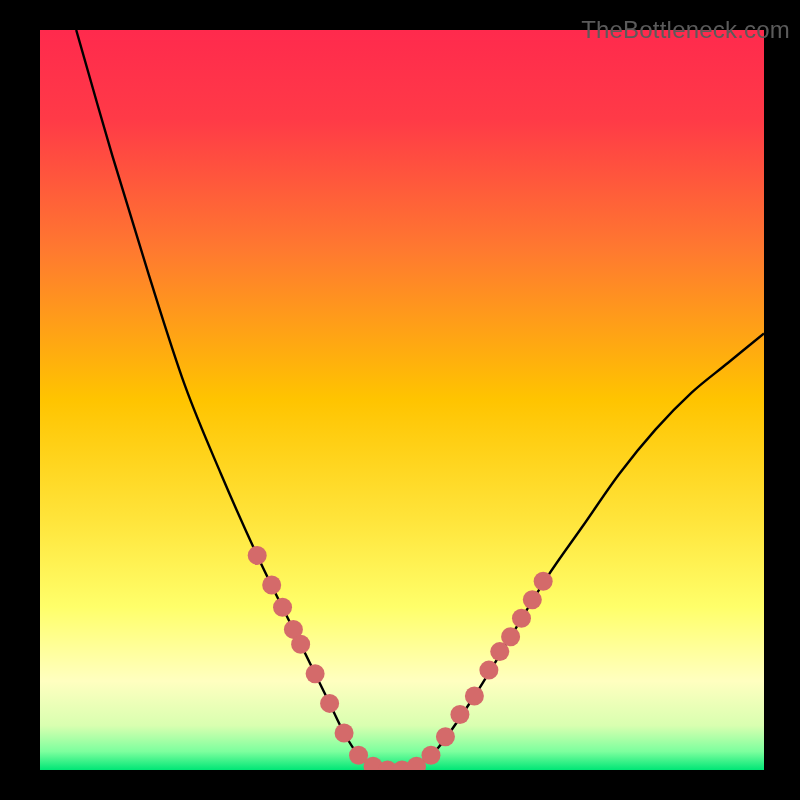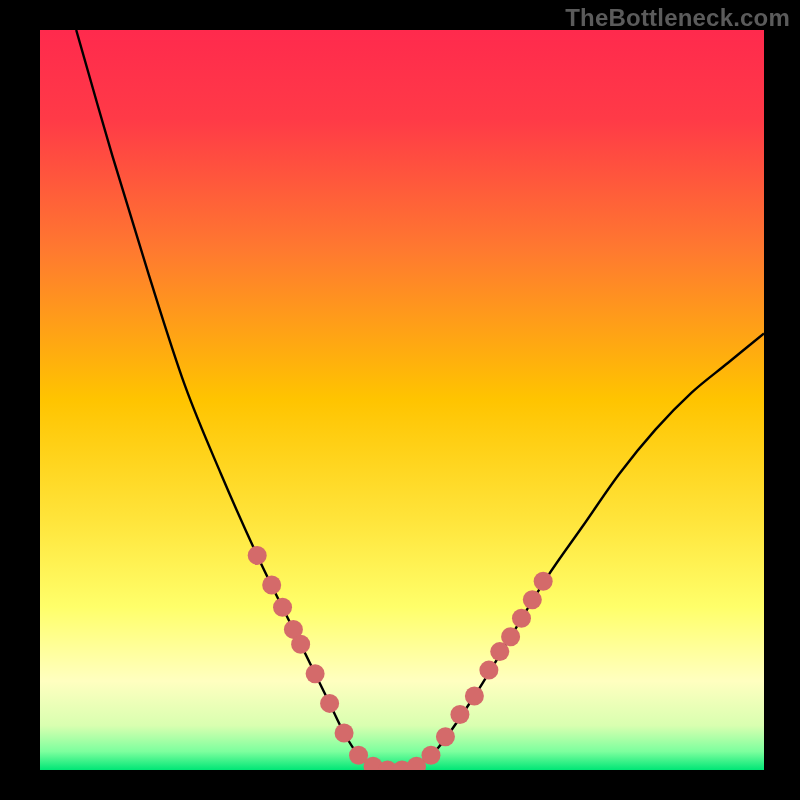--- a/index.html
+++ b/index.html
@@ -14,24 +14,24 @@
   #chart-wrap {
     position: relative;
     width: 800px;
     height: 800px;
   }
   svg {
     display: block;
   }
   .watermark {
     position: absolute;
-    top: 4px;
+    top: 16px;
     right: 10px;
     font-size: 24px;
-    font-weight: 700;
+    font-weight: 400;
     color: #5b5b5b;
     letter-spacing: 0.2px;
     user-select: none;
   }
 </style>
 </head>
 <body>
 
 <div id="chart-wrap">
   <svg id="svg-root" width="800" height="800" viewBox="0 0 800 800">

